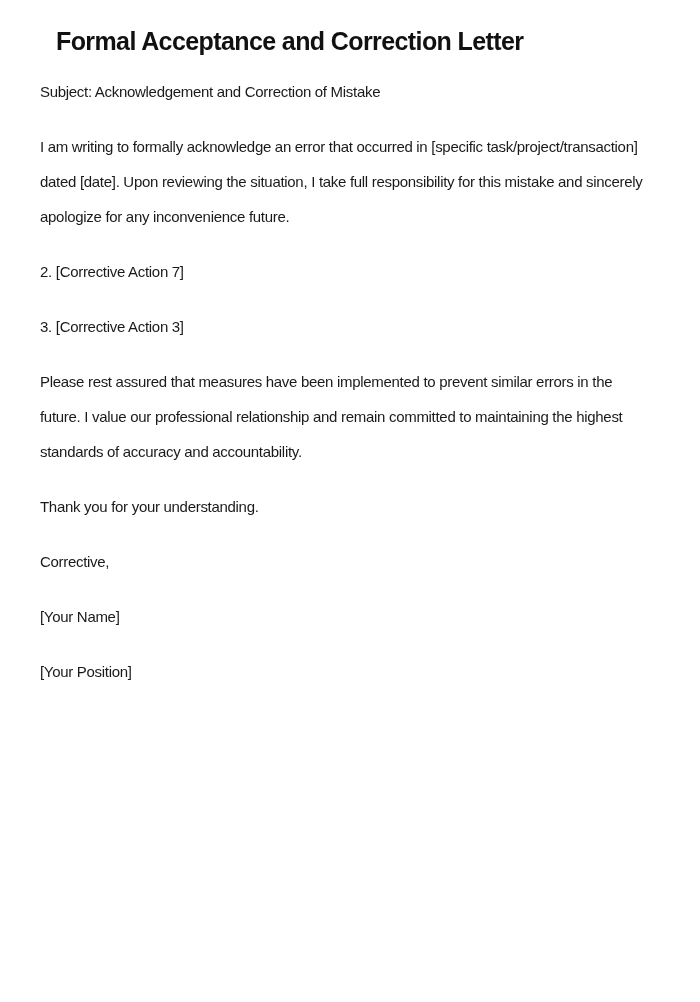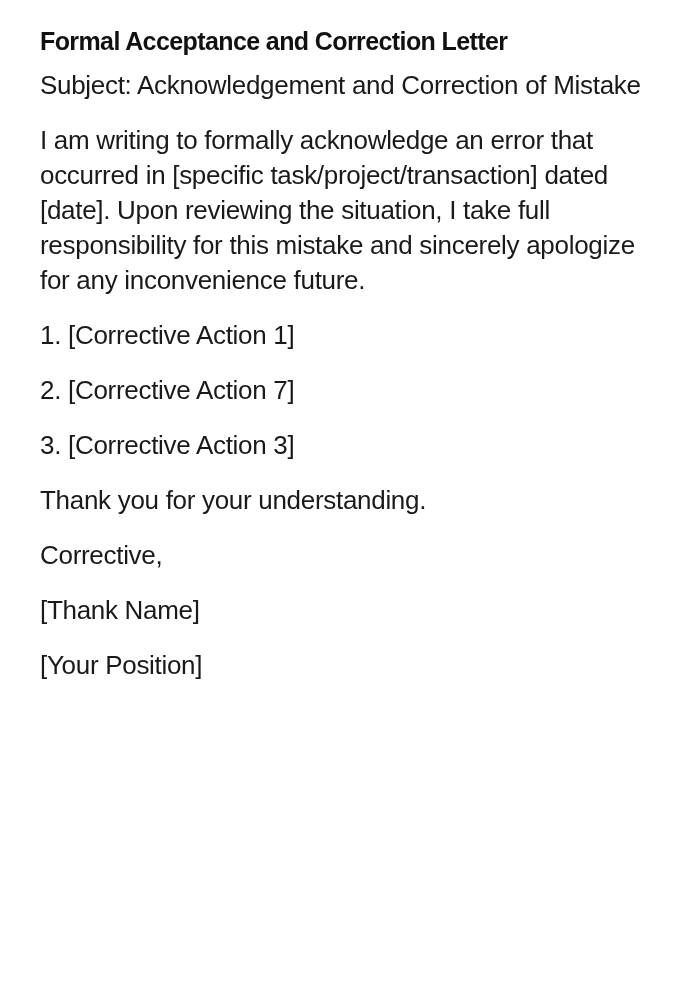--- a/index.html
+++ b/index.html
@@ -21,37 +21,37 @@
       top: 24px;
       width: 610px;
     }
     .title {
       font-family: "Liberation Sans", sans-serif;
       font-weight: bold;
       font-size: 25px;
       line-height: 34px;
       letter-spacing: -0.6px;
       color: #111111;
-      margin: 0 0 8px 0;
+      margin: 0 0 8px 16px;
     }
     .para {
-      font-size: 26px;
+      font-size: 15px;
       line-height: 35px;
       letter-spacing: -0.3px;
-      margin: 10px 0 20px 0;
+      margin: 16px 0 20px 0;
       color: #1a1a1a;
     }
   </style>
 </head>
 <body>
 
 <div class="page">
   <h1 class="title">Formal Acceptance and Correction Letter</h1>
   <p class="para">Subject: Acknowledgement and Correction of Mistake</p>
   <p class="para">I am writing to formally acknowledge an error that occurred in [specific task/project/transaction] dated [date]. Upon reviewing the situation, I take full responsibility for this mistake and sincerely apologize for any inconvenience future.</p>
-  <p class="para">1. [Corrective Action 1]</p>
   <p class="para">2. [Corrective Action 7]</p>
   <p class="para">3. [Corrective Action 3]</p>
+  <p class="para">Please rest assured that measures have been implemented to prevent similar errors in the future. I value our professional relationship and remain committed to maintaining the highest standards of accuracy and accountability.</p>
   <p class="para">Thank you for your understanding.</p>
   <p class="para">Corrective,</p>
-  <p class="para">[Thank Name]</p>
+  <p class="para">[Your Name]</p>
   <p class="para">[Your Position]</p>
 </div>
 
 </body></html>

